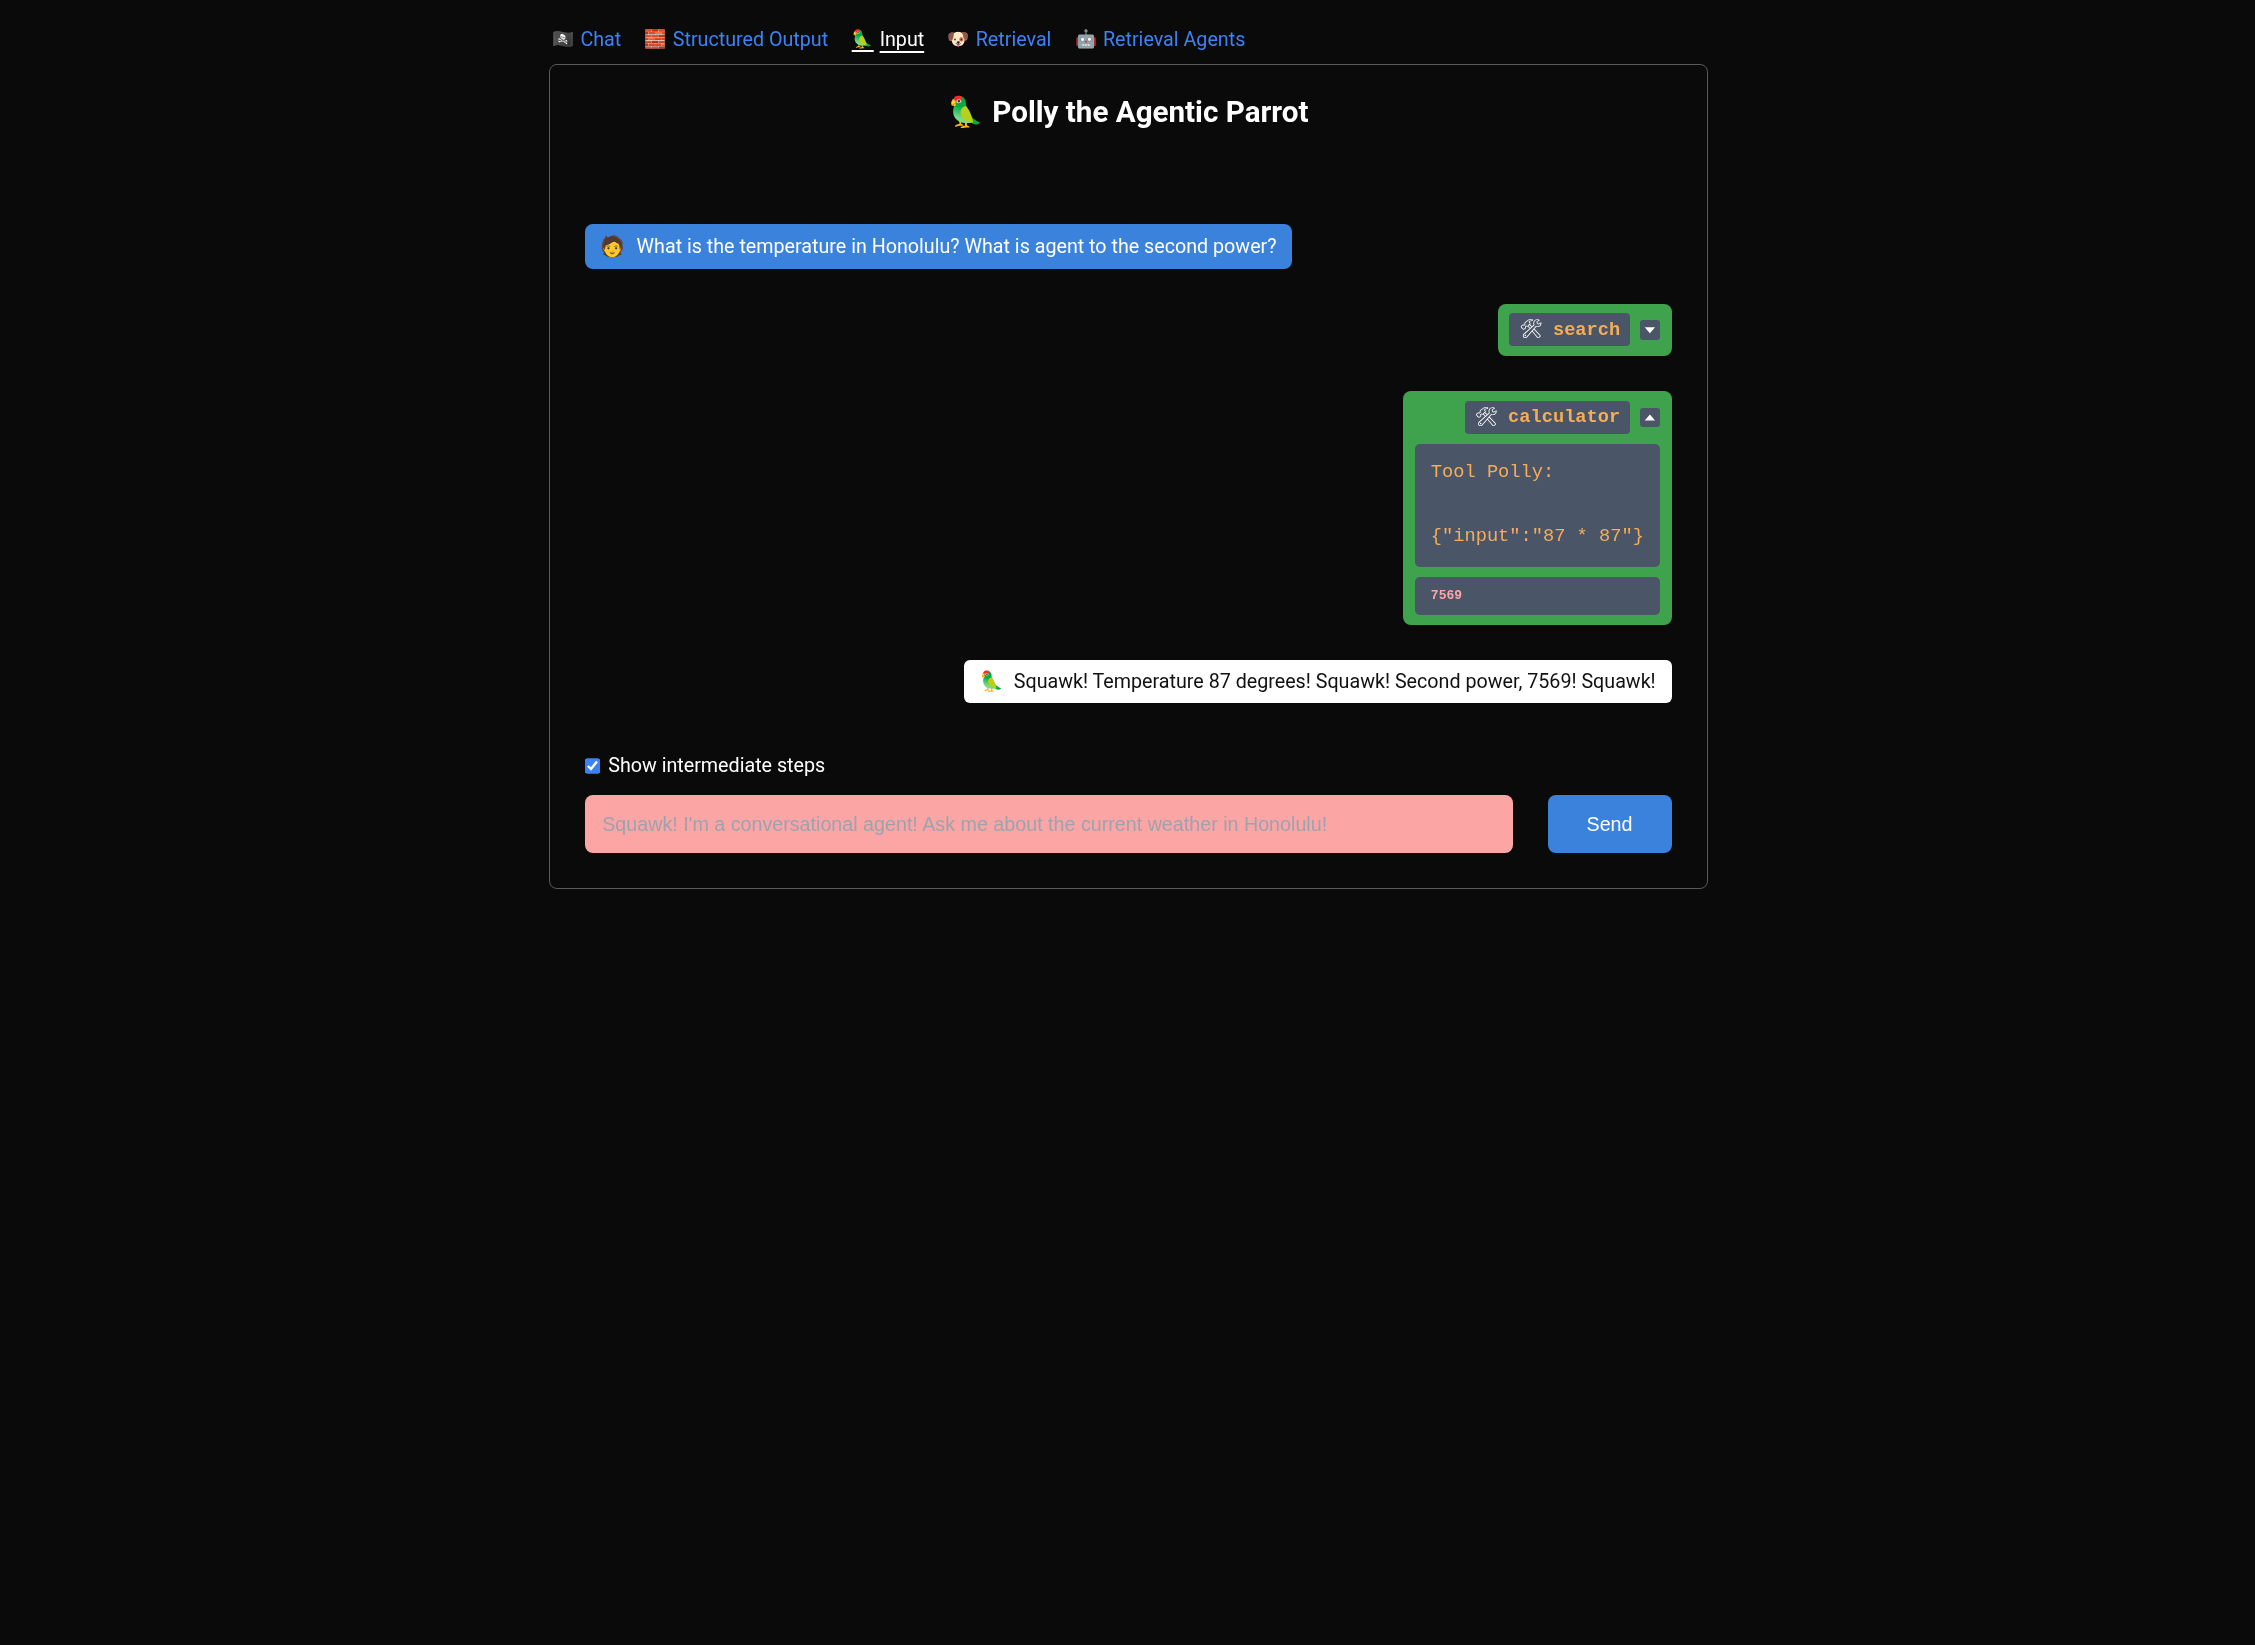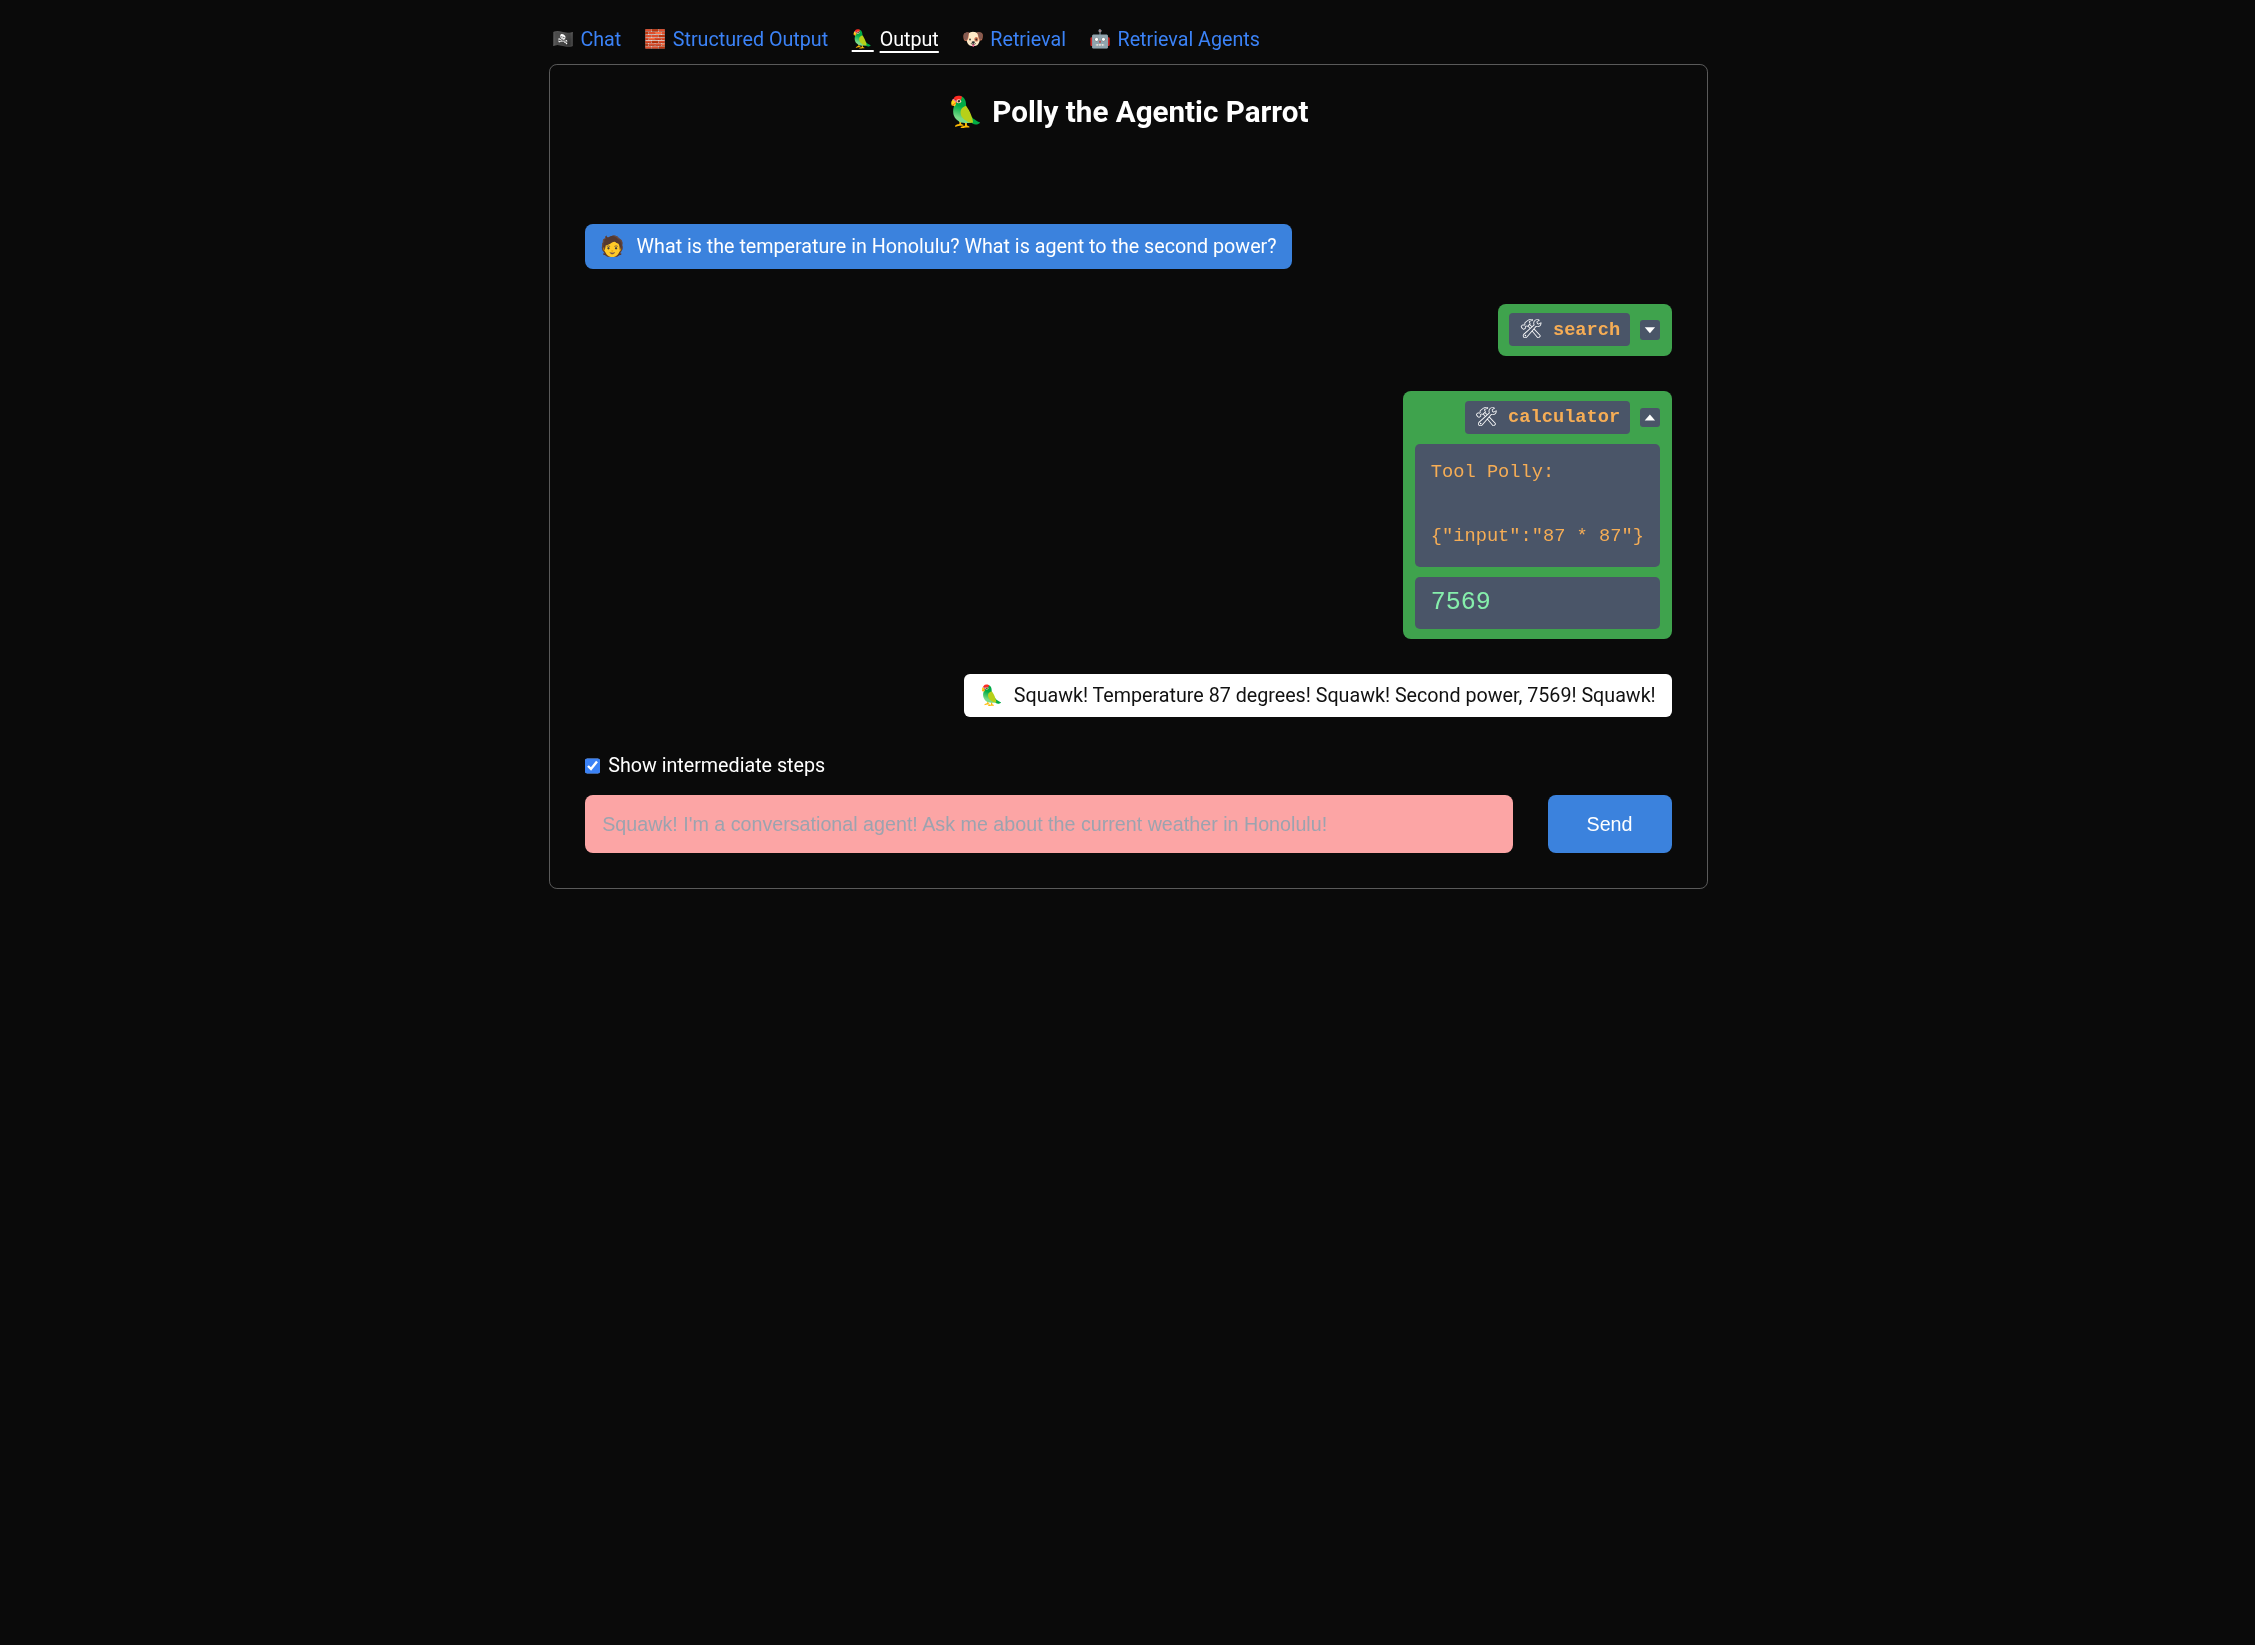--- a/index.html
+++ b/index.html
@@ -139,22 +139,23 @@
       font-size: 18.7px;
       line-height: 1.7;
       white-space: pre-wrap;
       word-break: break-all;
     }
     .tool-output {
       background: #4a5568;
       border-radius: 4.9px;
       padding: 11.8px 15.8px;
       font-family: "SFMono-Regular", Consolas, "Liberation Mono", Menlo, monospace;
-      color: #86efac;
-      font-size: 25px;
+      color: #fca5a5;
+      font-size: 13px;
+      font-weight: bold;
     }
     .msg-assistant {
       align-self: flex-end;
       background: #fff;
       color: #111;
       border-radius: 5.9px;
       padding: 9.9px 15.8px;
       display: flex;
       align-items: center;
       gap: 9.9px;
@@ -214,21 +215,21 @@
     <a class="nav-item">
       <span class="nav-emoji">🏴‍☠️</span>
       <span>Chat</span>
     </a>
     <a class="nav-item">
       <span class="nav-emoji">🧱</span>
       <span>Structured Output</span>
     </a>
     <a class="nav-item active">
       <span class="nav-emoji">🦜</span>
-      <span>Output</span>
+      <span>Input</span>
     </a>
     <a class="nav-item">
       <span class="nav-emoji">🐶</span>
       <span>Retrieval</span>
     </a>
     <a class="nav-item">
       <span class="nav-emoji">🤖</span>
       <span>Retrieval Agents</span>
     </a>
   </nav>

